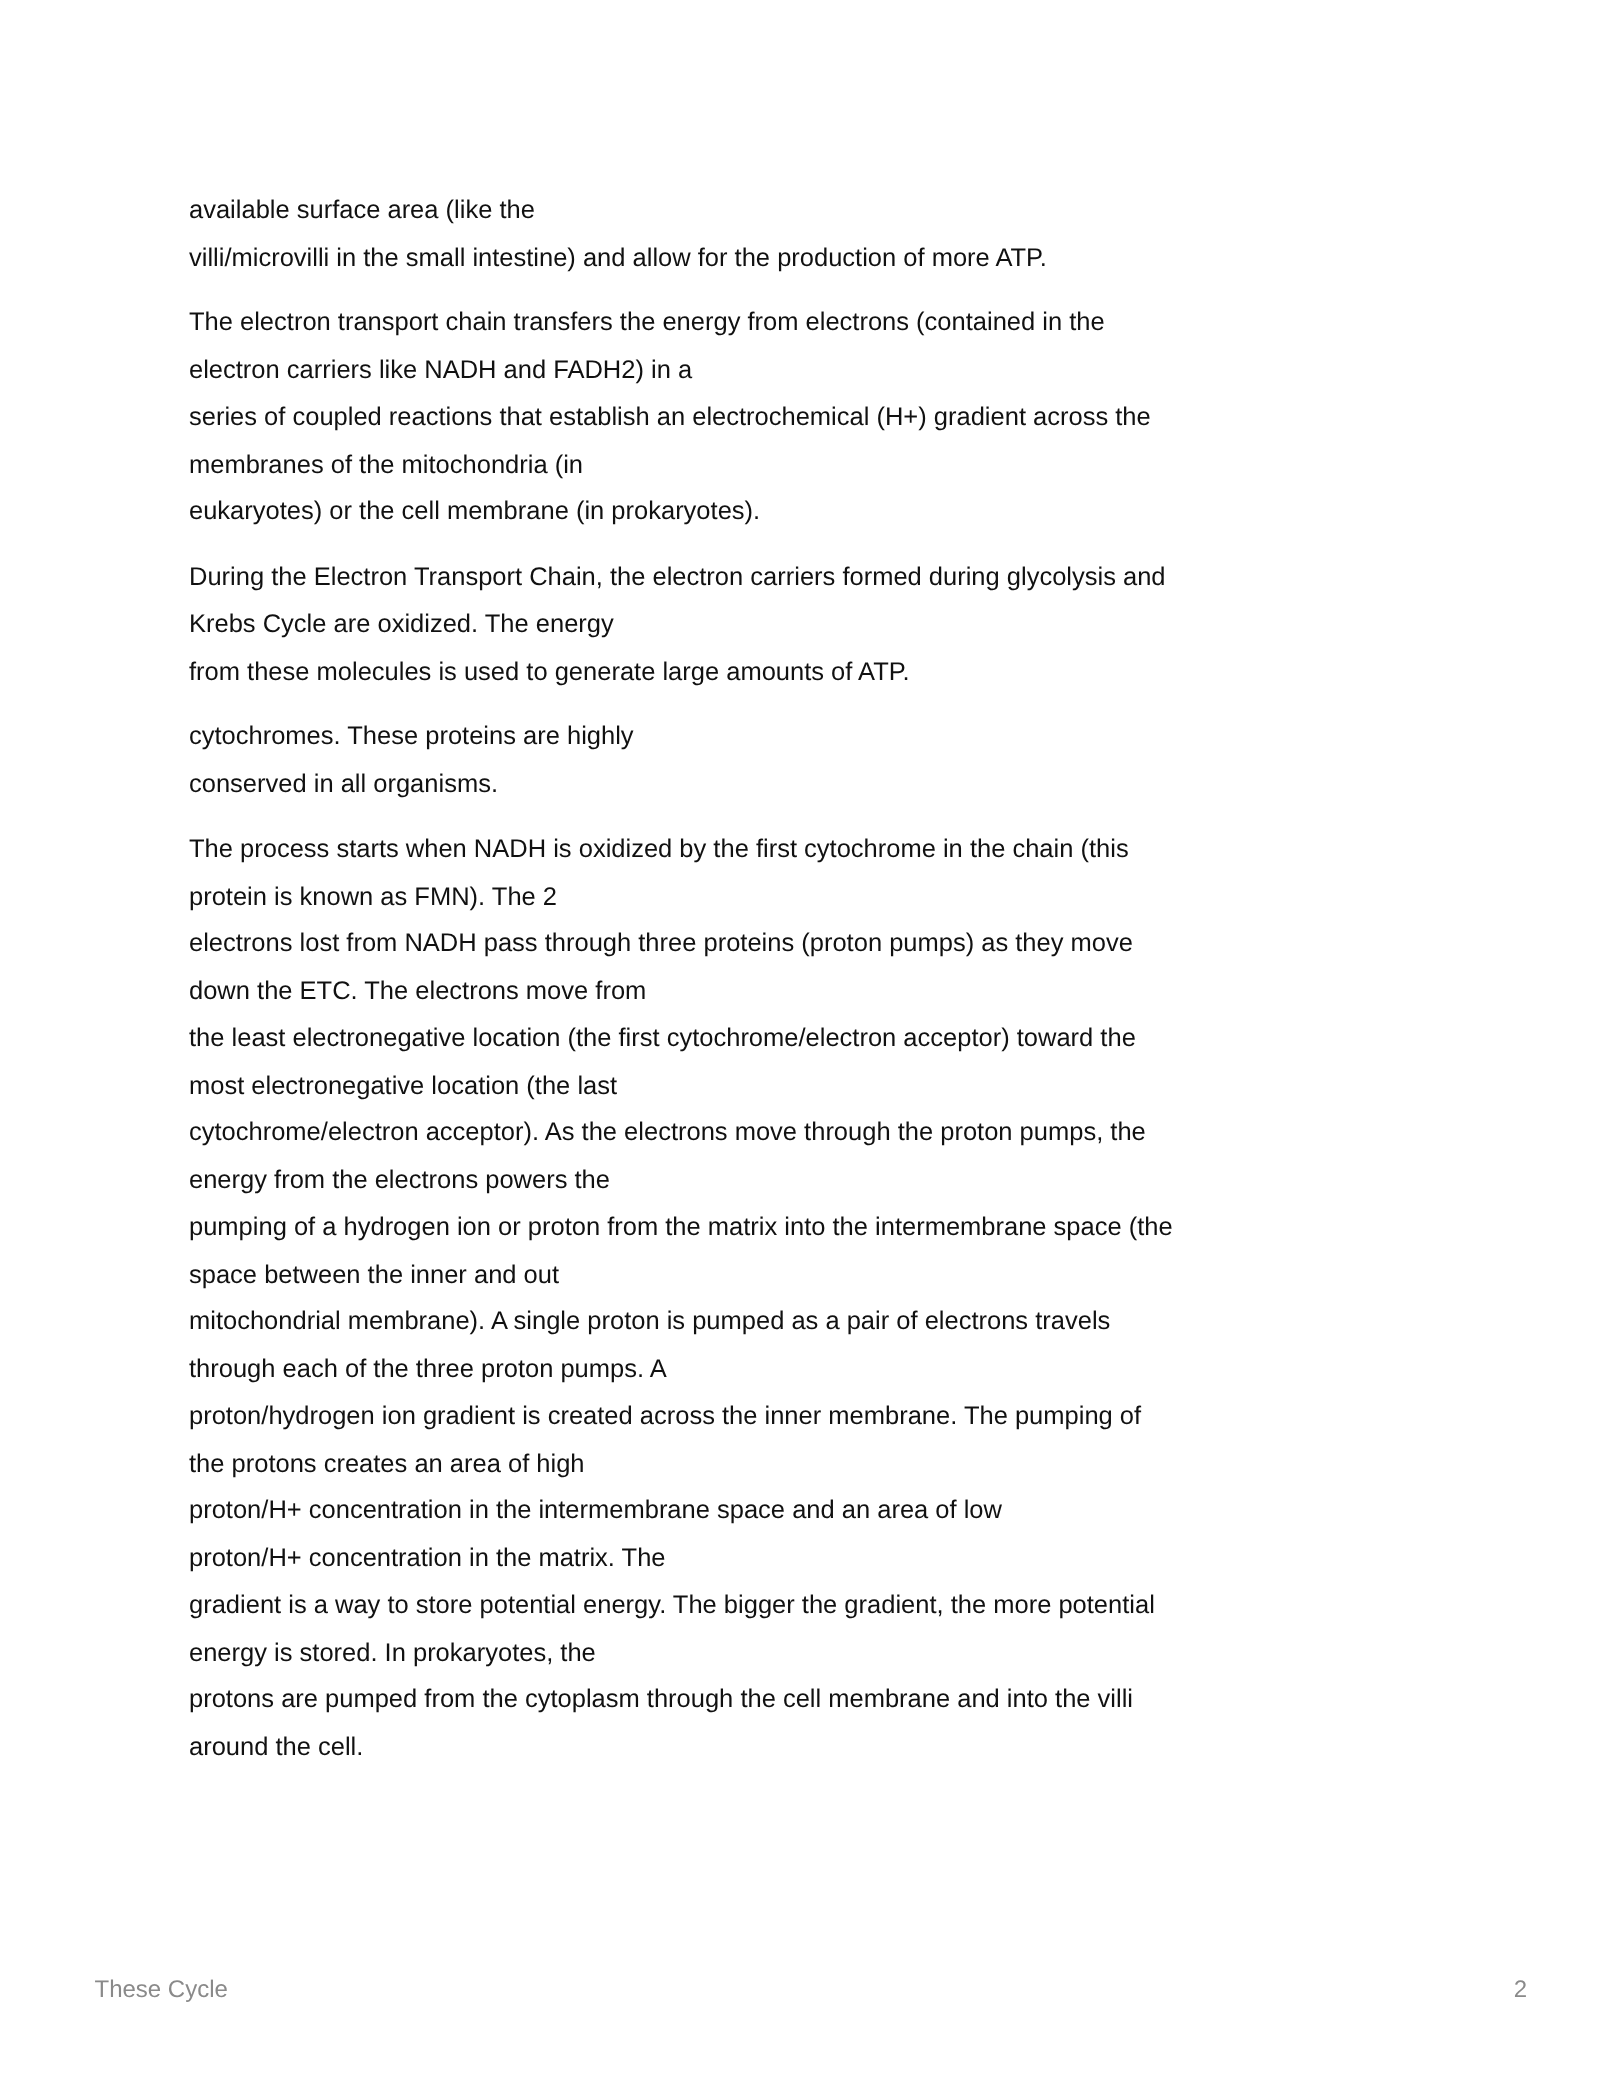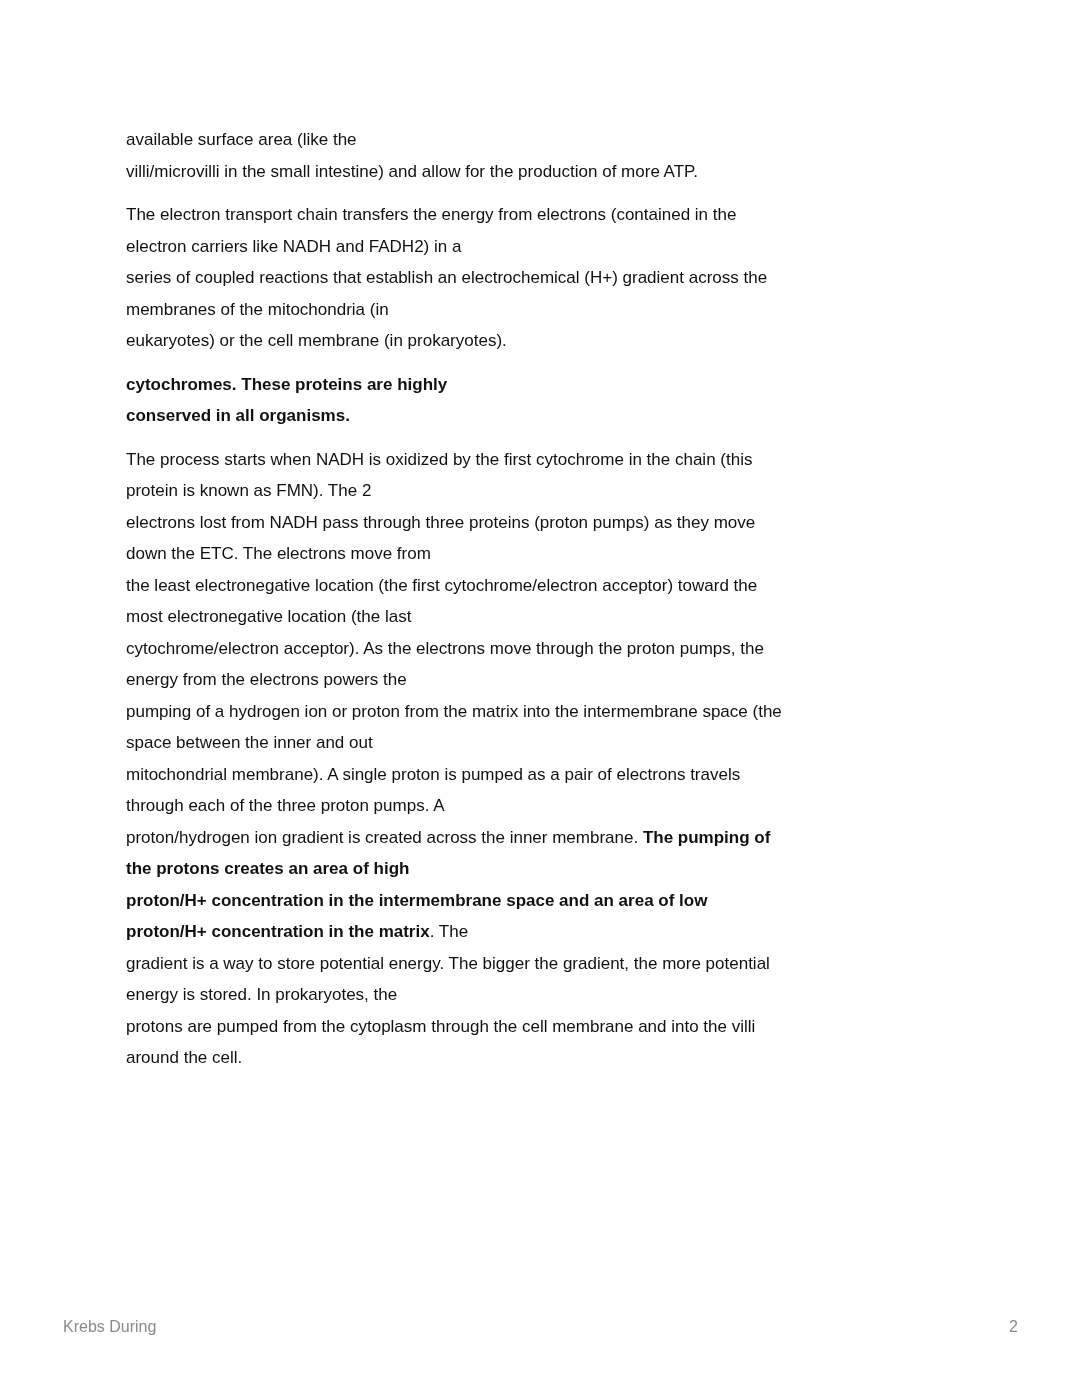--- a/index.html
+++ b/index.html
@@ -25,21 +25,21 @@
     width: 834px;
     font-size: 17px;
     line-height: 31.5px;
     color: #111111;
   }
   .para {
     margin: 0 0 12px 0;
     white-space: pre-wrap;
   }
   .para:last-child { margin-bottom: 0; }
-  .bold { font-weight: bold; }
+  .bold { font-weight: normal; }
   .footer {
     position: absolute;
     left: 63px;
     right: 62px;
     top: 1318px;
     display: flex;
     justify-content: space-between;
     align-items: baseline;
     font-size: 16px;
     color: #8a8a8a;
@@ -50,20 +50,23 @@
 
 <div class="page">
   <div class="doc-body">
       <p class="para"><span>available surface area (like the
 villi/microvilli in the small intestine) and allow for the production of more ATP.</span></p>
       <p class="para"><span>The electron transport chain transfers the energy from electrons (contained in the
 electron carriers like NADH and FADH2) in a
 series of coupled reactions that establish an electrochemical (H+) gradient across the
 membranes of the mitochondria (in
 eukaryotes) or the cell membrane (in prokaryotes).</span></p>
+      <p class="para"><span>During the Electron Transport Chain, the electron carriers formed during glycolysis and
+Krebs Cycle are oxidized. The energy
+from these molecules is used to generate large amounts of ATP.</span></p>
       <p class="para"><span class="bold">cytochromes. These proteins are highly
 conserved in all organisms.</span></p>
       <p class="para"><span>The process starts when NADH is oxidized by the first cytochrome in the chain (this
 protein is known as FMN). The 2
 electrons lost from NADH pass through three proteins (proton pumps) as they move
 down the ETC. The electrons move from
 the least electronegative location (the first cytochrome/electron acceptor) toward the
 most electronegative location (the last
 cytochrome/electron acceptor). As the electrons move through the proton pumps, the
 energy from the electrons powers the
@@ -74,16 +77,16 @@
 proton/hydrogen ion gradient is created across the inner membrane. </span><span class="bold">The pumping of
 the protons creates an area of high
 proton/H+ concentration in the intermembrane space and an area of low
 proton/H+ concentration in the matrix</span><span>. The
 gradient is a way to store potential energy. The bigger the gradient, the more potential
 energy is stored. In prokaryotes, the
 protons are pumped from the cytoplasm through the cell membrane and into the villi
 around the cell.</span></p>
     </div>
   <div class="footer">
-    <span>Krebs During</span>
+    <span>These Cycle</span>
     <span>2</span>
   </div>
 </div>
 
 </body></html>

